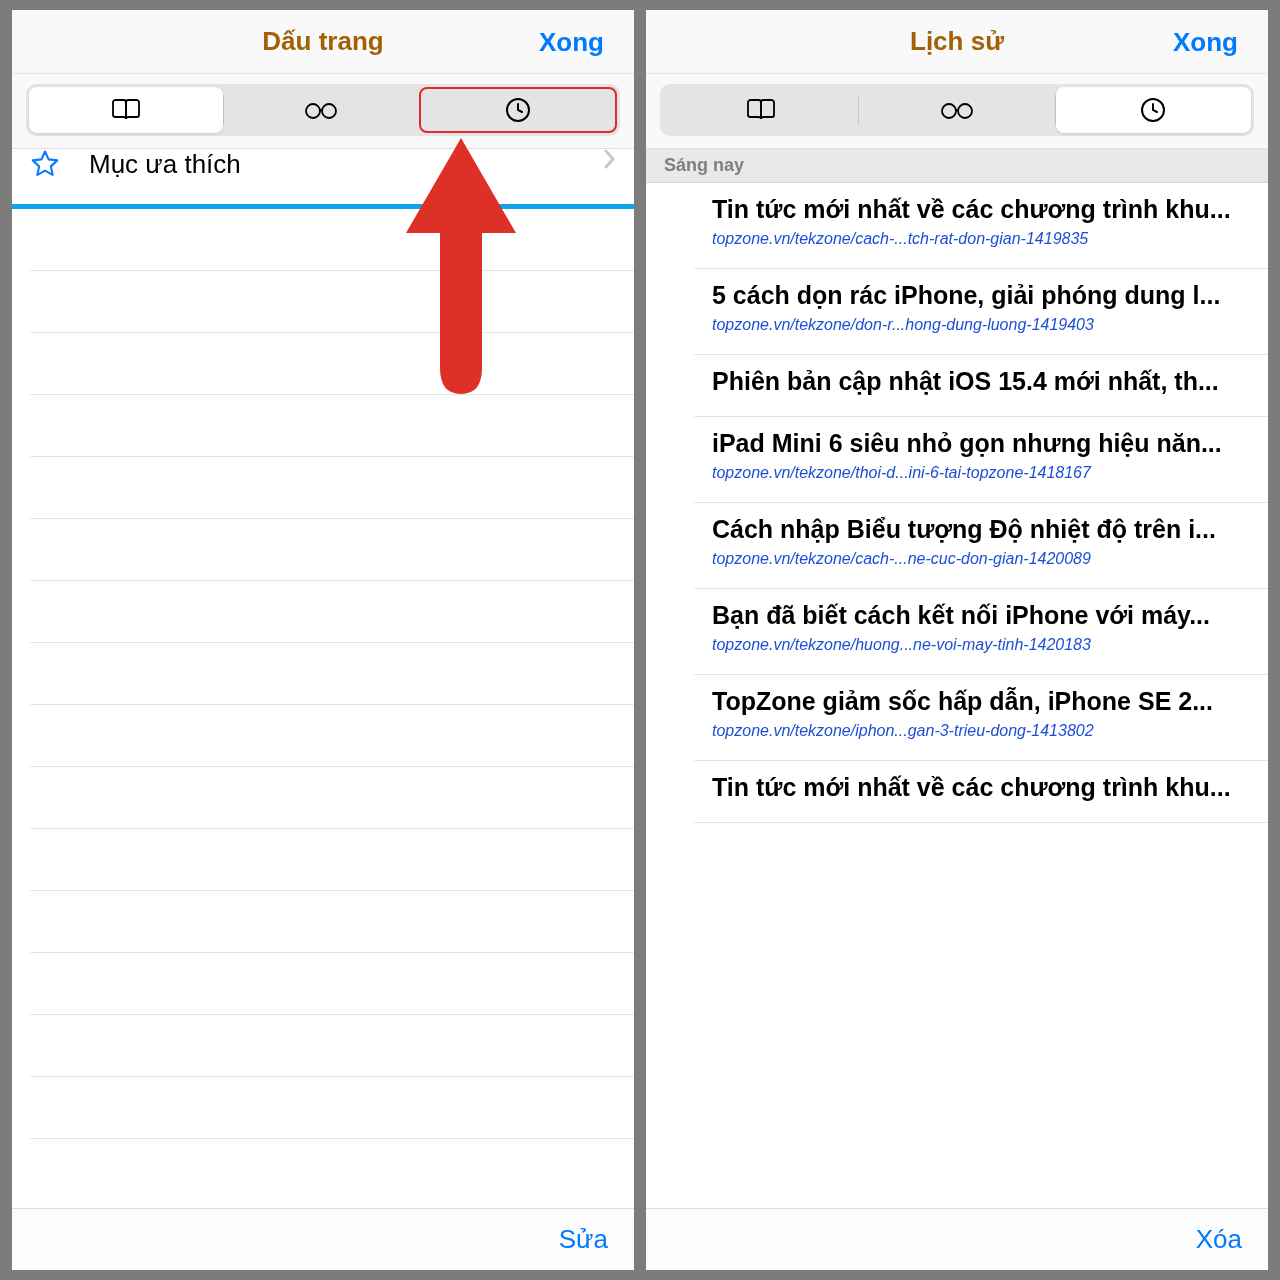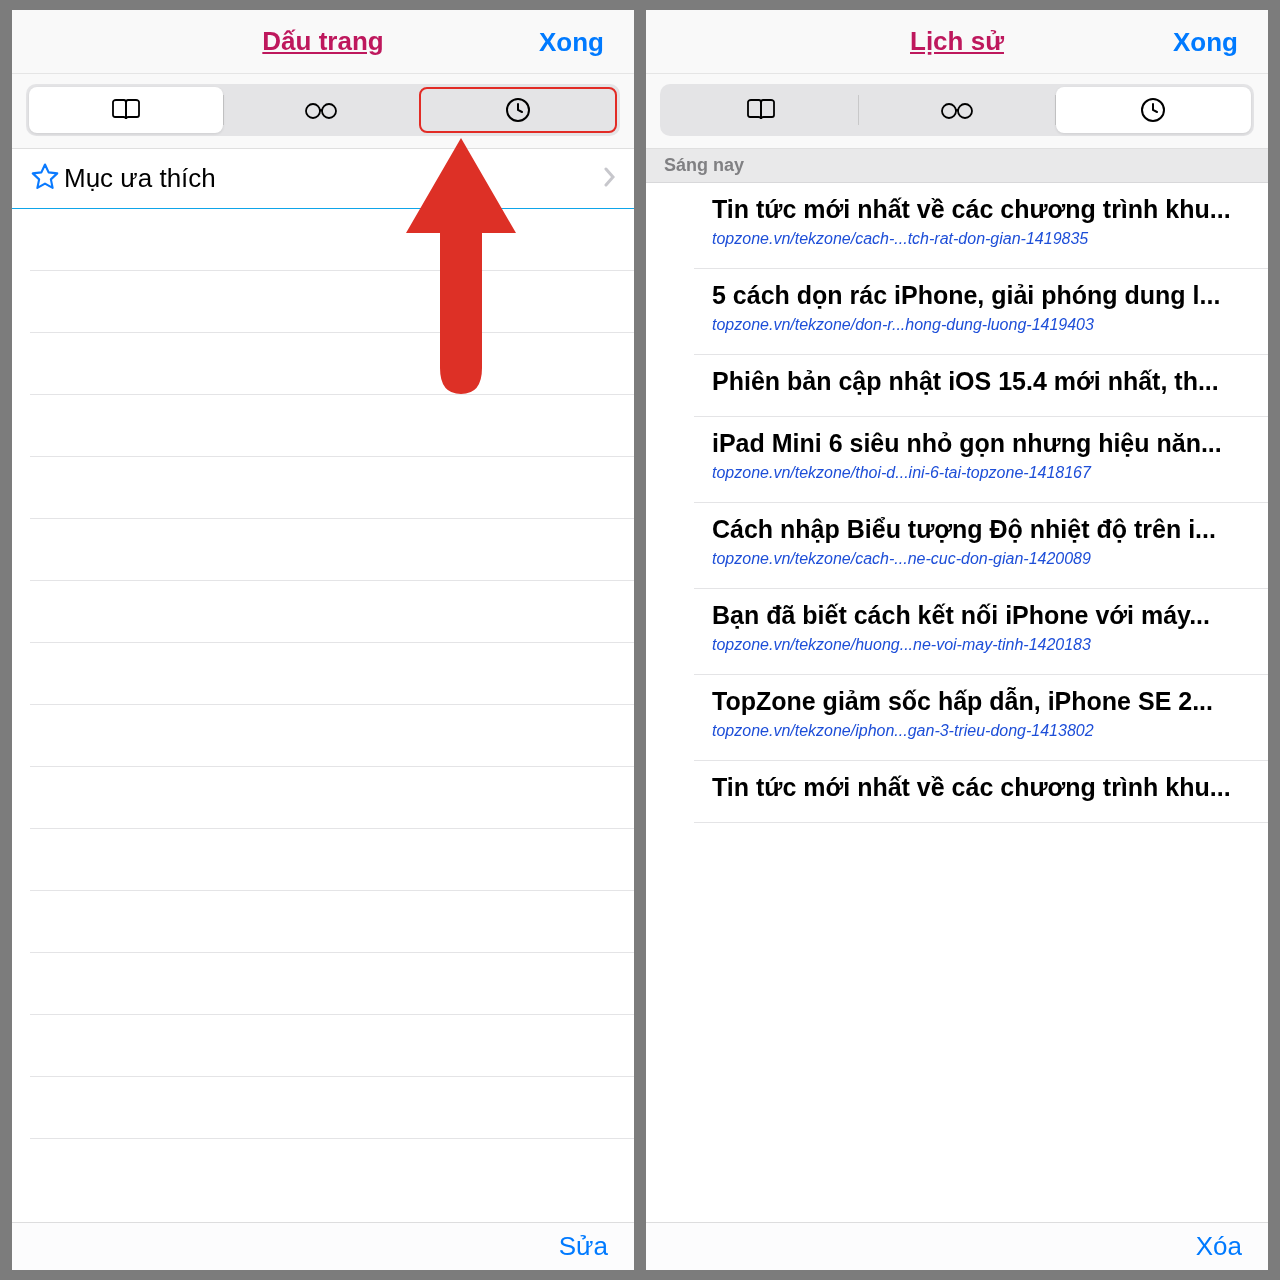--- a/index.html
+++ b/index.html
@@ -24,22 +24,21 @@
     align-items: center;
     justify-content: center;
     height: 64px;
     border-bottom: 1px solid rgba(0,0,0,0.08);
     position: relative;
     background: #f9f9f9;
   }
   .header-title {
     font-size: 26px;
     font-weight: 700;
-    color: #be185d;
-    text-decoration: underline;
+    color: #a16207;
   }
   .header-done {
     position: absolute;
     right: 30px;
     top: 50%;
     transform: translateY(-50%);
     color: #007aff;
     font-size: 26px;
     font-weight: 600;
   }
@@ -76,25 +75,25 @@
     margin: 8px 0;
   }
   .seg svg { display: block; }
   .content {
     flex: 1;
     background: #fff;
     overflow: hidden;
   }
   .fav-row {
     display: flex;
-    align-items: center;
+    align-items: flex-start;
     height: 60px;
     padding: 0 18px;
-    border-bottom: 1px solid #0ea5e9;
-    gap: 4px;
+    border-bottom: 5px solid #0ea5e9;
+    gap: 29px;
   }
   .fav-label {
     font-size: 26px;
     font-weight: 400;
     color: #000;
     flex: 1;
   }
   .chevron {
     color: #c7c7cc;
   }
@@ -127,21 +126,21 @@
   .hist-url {
     font-size: 16px;
     color: #1d4ed8;
     margin-top: 6px;
     white-space: nowrap;
     overflow: hidden;
     text-overflow: ellipsis;
     font-style: italic;
   }
   .bottombar {
-    height: 48px;
+    height: 62px;
     border-top: 1px solid rgba(0,0,0,0.12);
     display: flex;
     align-items: center;
     justify-content: flex-end;
     padding: 0 26px;
     background: #fcfcfd;
   }
   .bottom-action {
     color: #007aff;
     font-size: 26px;

